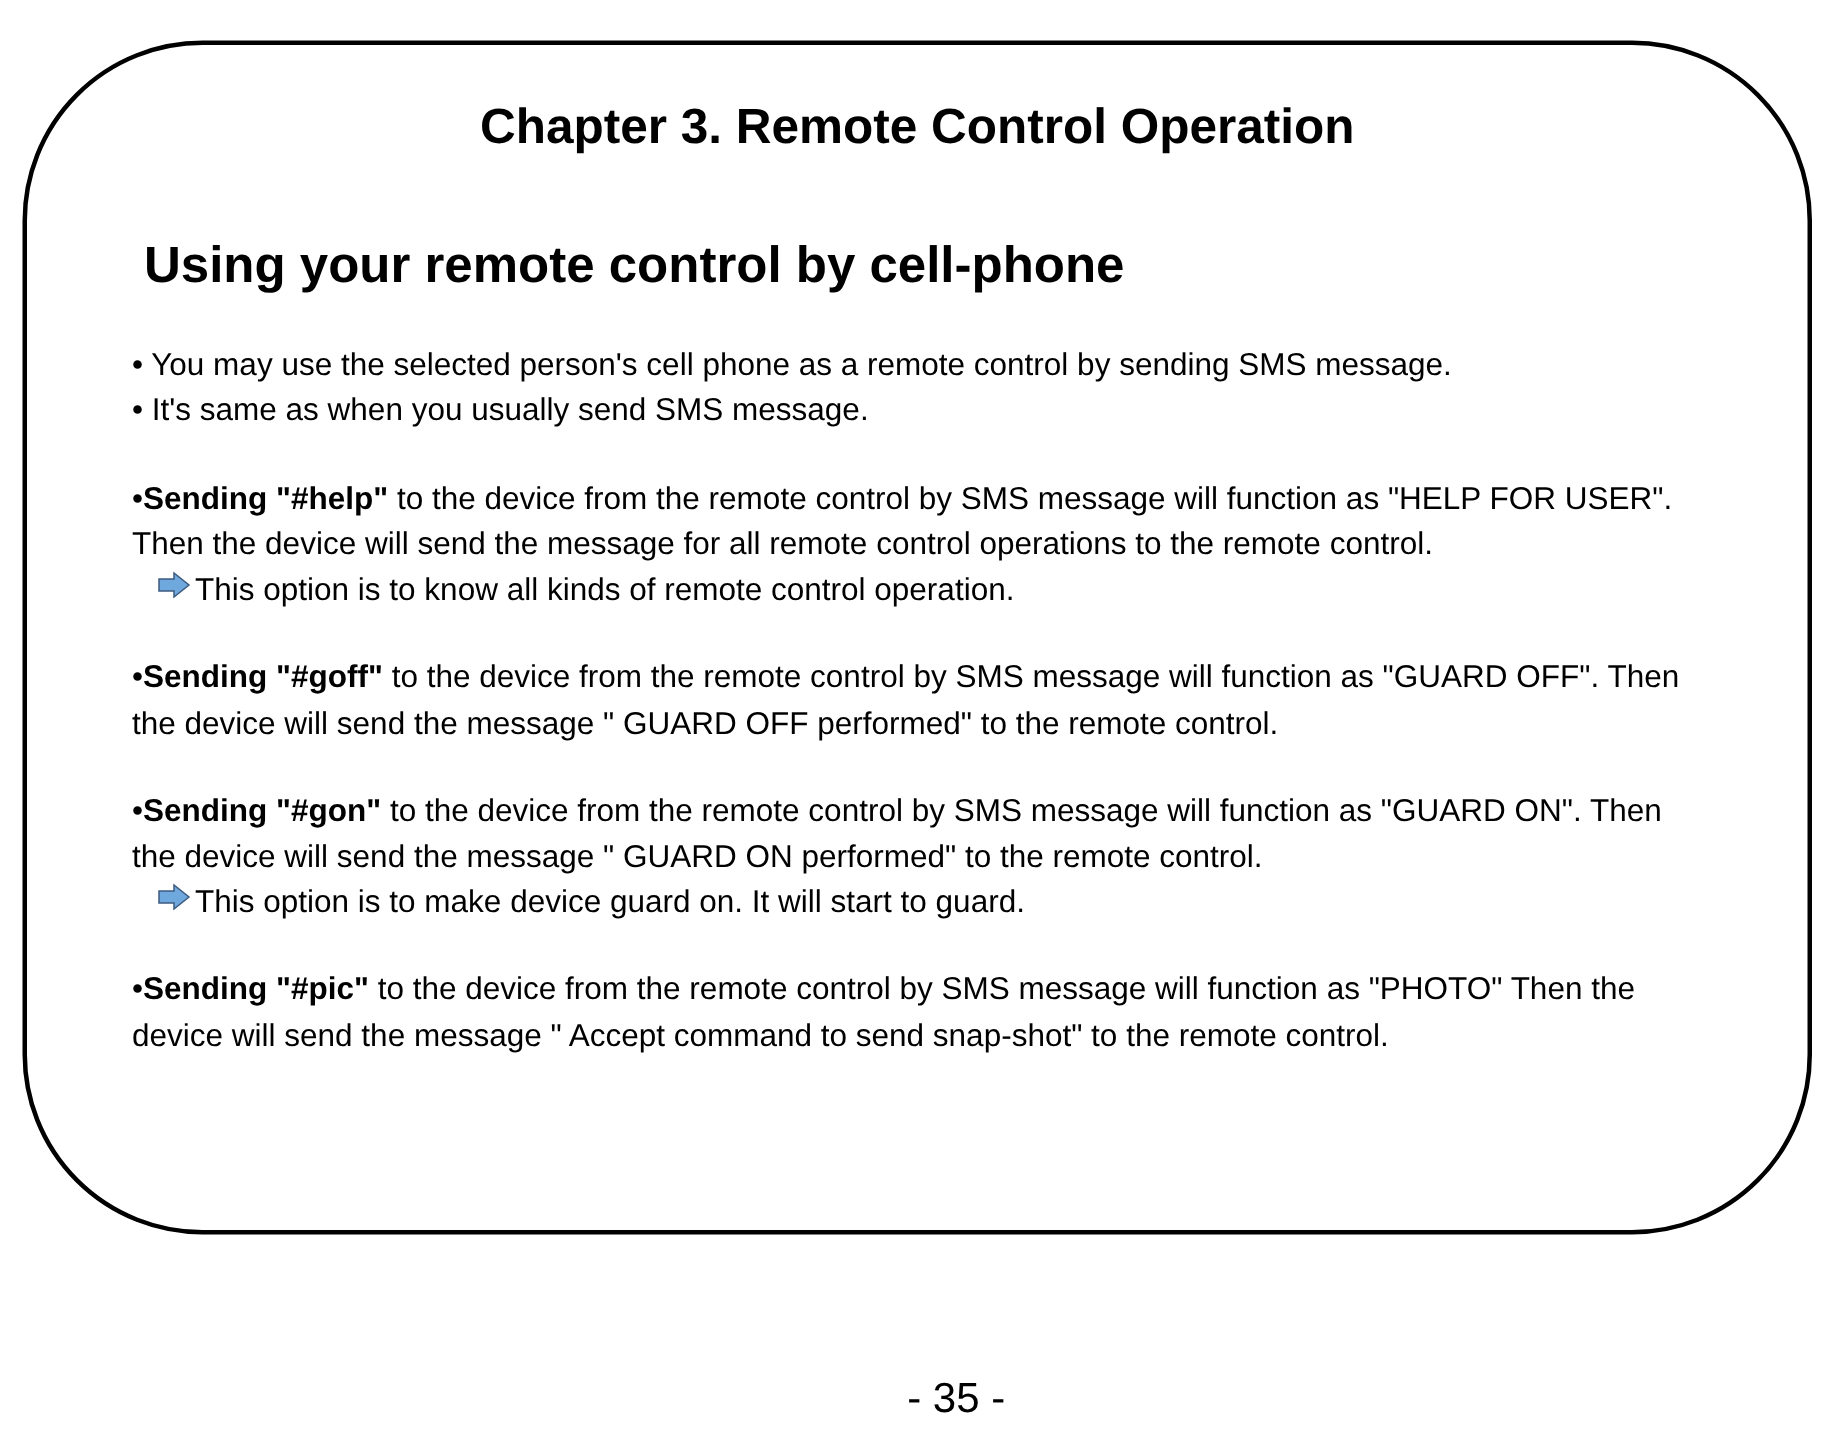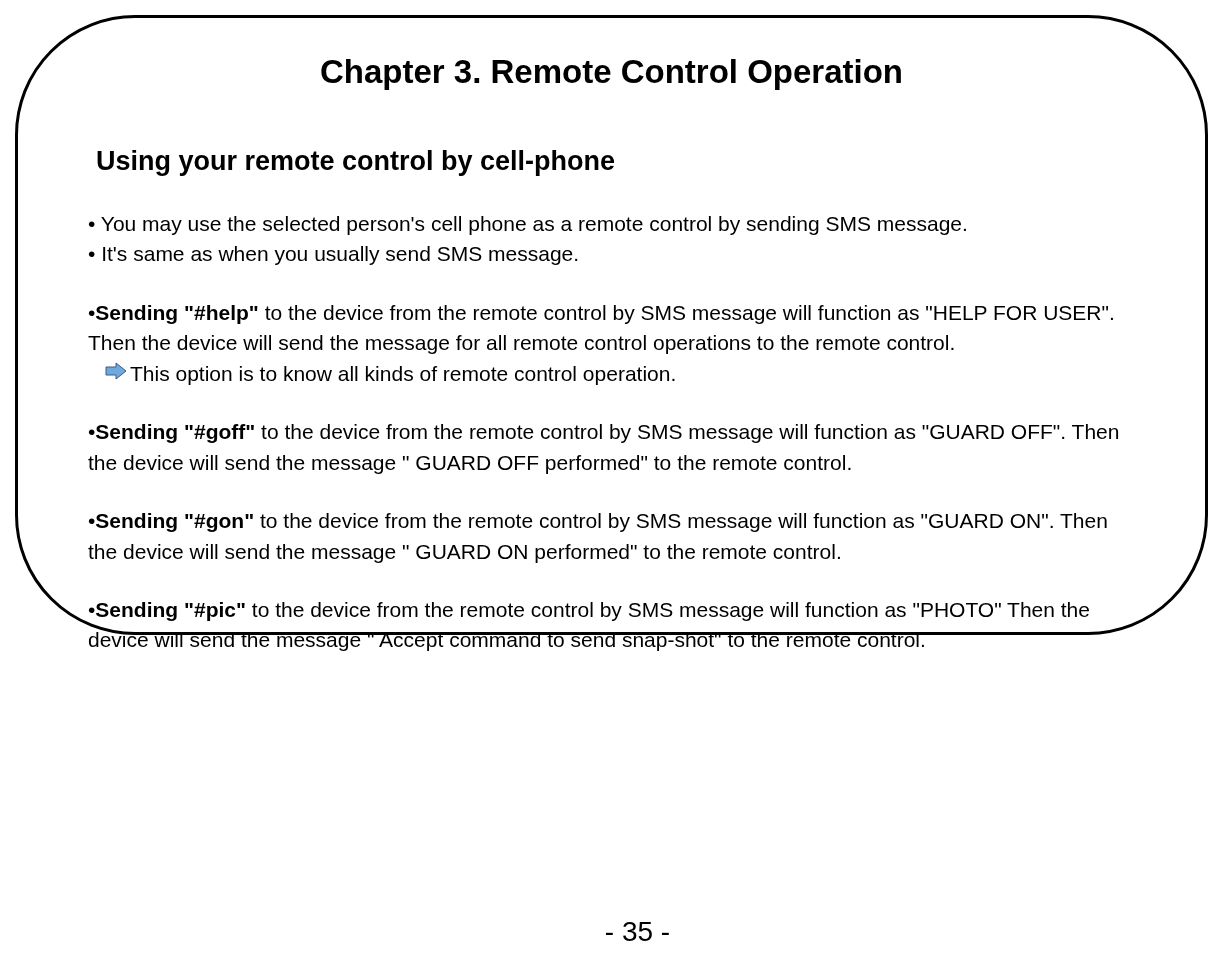--- a/index.html
+++ b/index.html
@@ -10,35 +10,36 @@
     body {
       font-family: Arial, "Helvetica Neue", sans-serif;
       width: 1223px;
       height: 953px;
       background: #ffffff;
       position: relative;
       padding: 15px;
     }
     .page-frame {
       width: 100%;
-      height: 620px;
+      height: 796px;
       border: 3px solid #000;
       border-radius: 120px;
       padding: 30px 70px 40px 70px;
       position: relative;
+      margin-top: 12px;
     }
     .chapter-title {
       text-align: center;
       font-size: 33px;
       font-weight: bold;
       margin-bottom: 55px;
       margin-top: 5px;
     }
     .section-title {
-      font-size: 27px;
+      font-size: 34px;
       font-weight: bold;
       margin-bottom: 32px;
       margin-left: 8px;
     }
     .content {
       font-size: 21px;
       line-height: 1.45;
       color: #000;
     }
     .intro-block {
@@ -106,20 +107,28 @@
     <div class="command-block">
       <div class="command-text">
         <span>•</span><span class="bold">Sending "#goff"</span><span> to the device from the remote control by SMS message will function as "GUARD OFF".  Then the device will send the message " GUARD OFF performed" to the remote control.</span>
       </div>
     </div>
 
     <div class="command-block">
       <div class="command-text">
         <span>•</span><span class="bold">Sending "#gon"</span><span> to the device from the remote control by SMS message will function as "GUARD ON". Then the device will send the message " GUARD ON performed" to the remote control.</span>
       </div>
+      <div class="arrow-line">
+        <span class="arrow-icon">
+          <svg viewBox="0 0 24 20" width="24" height="20">
+            <path d="M 2 6 L 12 6 L 12 2 L 22 10 L 12 18 L 12 14 L 2 14 Z" fill="#6fa8dc" stroke="#3d5a80" stroke-width="1"></path>
+          </svg>
+        </span>
+        <span>This option is to make device guard on. It will start to guard.</span>
+      </div>
     </div>
 
     <div class="command-block">
       <div class="command-text">
         <span>•</span><span class="bold">Sending "#pic"</span><span> to the device from the remote control by SMS message will function as "PHOTO" Then the device will send the message " Accept command to send snap-shot" to the remote control.</span>
       </div>
     </div>
 
   </div>
 </div>

